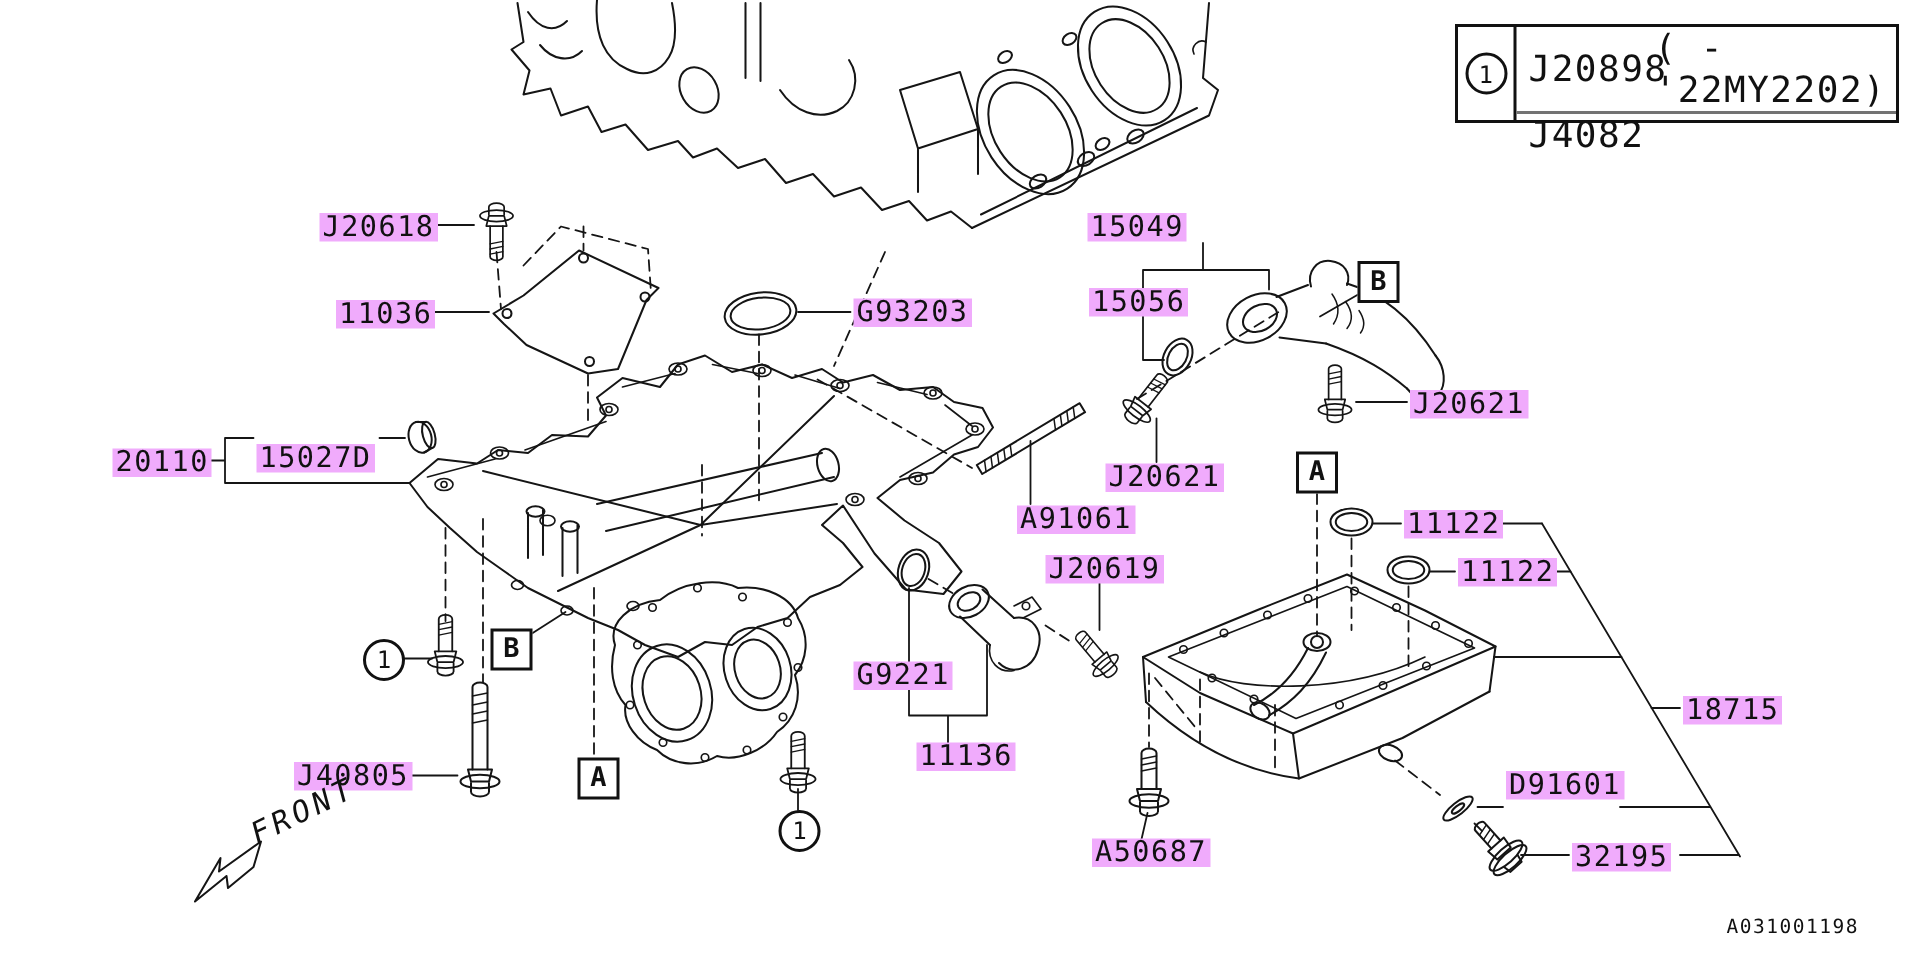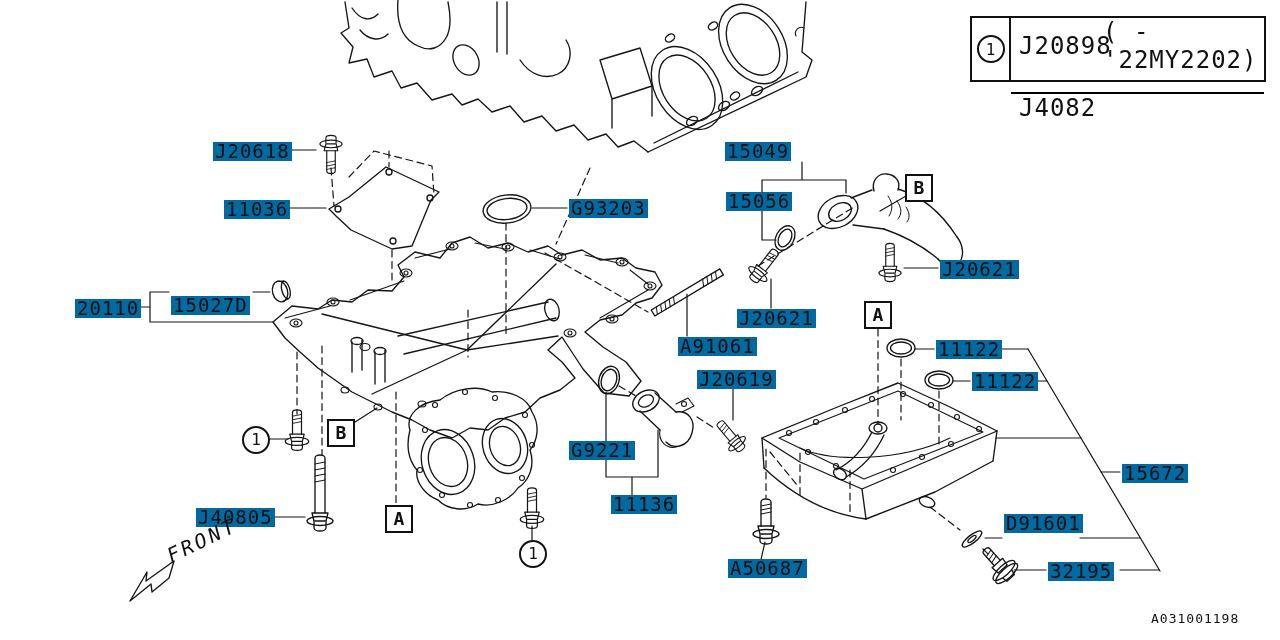--- a/index.html
+++ b/index.html
@@ -1,34 +1,34 @@
 <!DOCTYPE html>
 <html><head>
 <meta charset="utf-8">
 <style>
   html,body{margin:0;padding:0;background:#fff;}
   #stage{position:relative;width:1280px;height:640px;background:#fff;overflow:hidden;
          font-family:"DejaVu Sans Mono", monospace;color:#111;}
   #art{position:absolute;left:0;top:0;}
   .lbl{position:absolute;font-size:19px;line-height:19px;letter-spacing:1px;white-space:nowrap;
-       background:#0369a1;padding:0 2px;color:#111;}
+       background:#f0abfc;padding:0 2px;color:#111;}
   .marker{position:absolute;width:24px;height:24px;border:2px solid #111;background:#fff;
           display:flex;align-items:center;justify-content:center;
           font-size:18px;font-weight:bold;line-height:1;}
   .callout{position:absolute;width:24px;height:24px;border:2px solid #111;border-radius:50%;
            background:#fff;display:flex;align-items:center;justify-content:center;
            font-size:16px;line-height:1;}
   #legend{position:absolute;left:970px;top:16px;width:292px;height:62px;border:2px solid #111;
           background:#fff;display:flex;}
   #legend .lcell{width:37px;border-right:2px solid #111;display:flex;align-items:center;justify-content:center;}
   #legend .lcirc{width:24px;height:24px;border:2px solid #111;border-radius:50%;
                  display:flex;align-items:center;justify-content:center;font-size:16px;}
   #legend .rcell{flex:1;display:flex;flex-direction:column;}
   #legend .lrow{flex:1;display:flex;align-items:center;padding-left:8px;font-size:24px;letter-spacing:1px;}
-  #legend .lrow+.lrow{border-top:2px solid #000000;margin-top:18px;}
+  #legend .lrow+.lrow{border-top:2px solid #737373;}
   #legend .lpart{display:inline-block;width:84px;}
   #front-label{position:absolute;left:163px;top:546px;font-size:20px;font-style:italic;
                letter-spacing:3px;transform:rotate(-26deg);transform-origin:left top;}
   #drawing-number{position:absolute;left:1151px;top:611px;font-size:13px;letter-spacing:1px;}
 </style>
 </head>
 <body>
 
 <div id="stage">
 
@@ -305,21 +305,21 @@
 <div class="lbl" style="left:678px;top:337px">A91061</div>
 <div class="lbl" style="left:75px;top:299px">20110</div>
 <div class="lbl" style="left:171px;top:296px">15027D</div>
 <div class="lbl" style="left:697px;top:370px">J20619</div>
 <div class="lbl" style="left:569px;top:441px">G9221</div>
 <div class="lbl" style="left:611px;top:495px">11136</div>
 <div class="lbl" style="left:196px;top:508px">J40805</div>
 <div class="lbl" style="left:728px;top:559px">A50687</div>
 <div class="lbl" style="left:936px;top:340px">11122</div>
 <div class="lbl" style="left:972px;top:372px">11122</div>
-<div class="lbl" style="left:1122px;top:464px">15672</div>
+<div class="lbl" style="left:1122px;top:464px">18715</div>
 <div class="lbl" style="left:1004px;top:514px">D91601</div>
 <div class="lbl" style="left:1048px;top:562px">32195</div>
 
 <div class="marker" style="left:327px;top:419px">B</div>
 <div class="marker" style="left:385px;top:505px">A</div>
 <div class="marker" style="left:905px;top:174px">B</div>
 <div class="marker" style="left:864px;top:301px">A</div>
 <div class="callout" style="left:242px;top:426px">1</div>
 <div class="callout" style="left:519px;top:540px">1</div>
 

